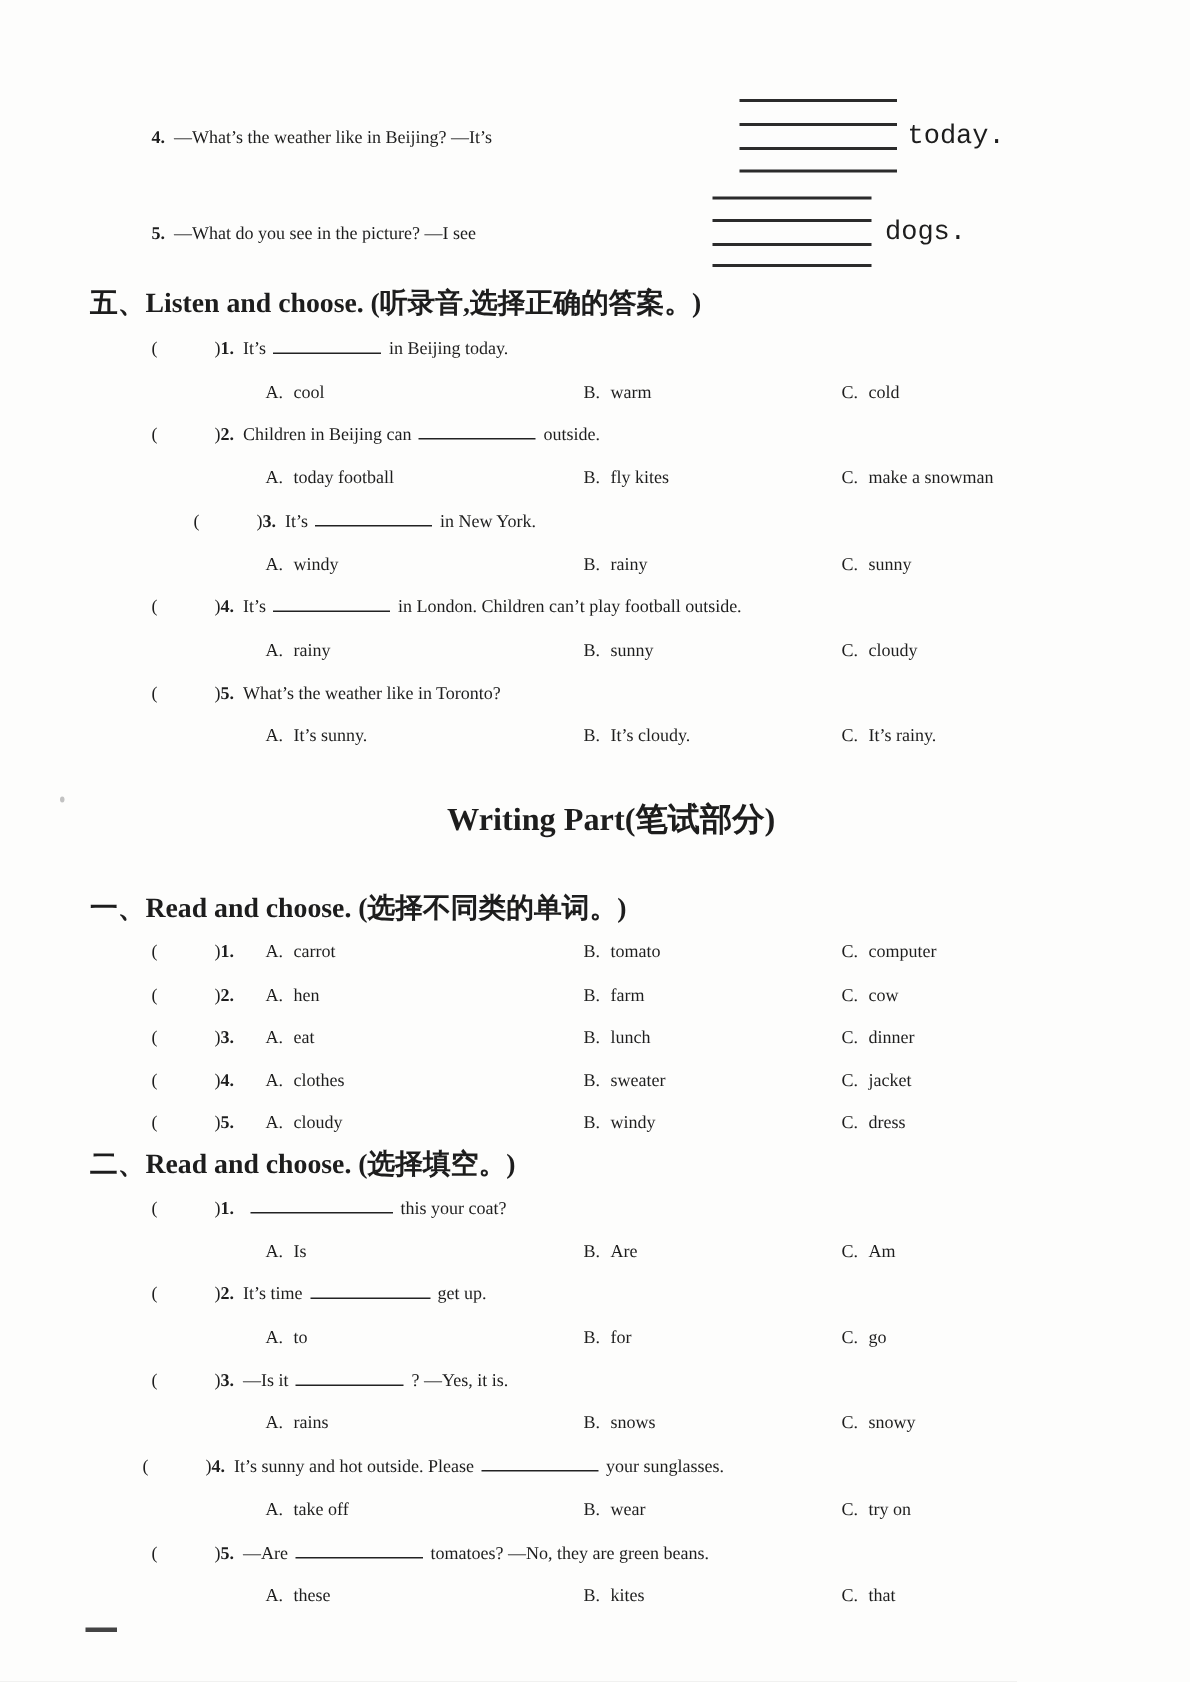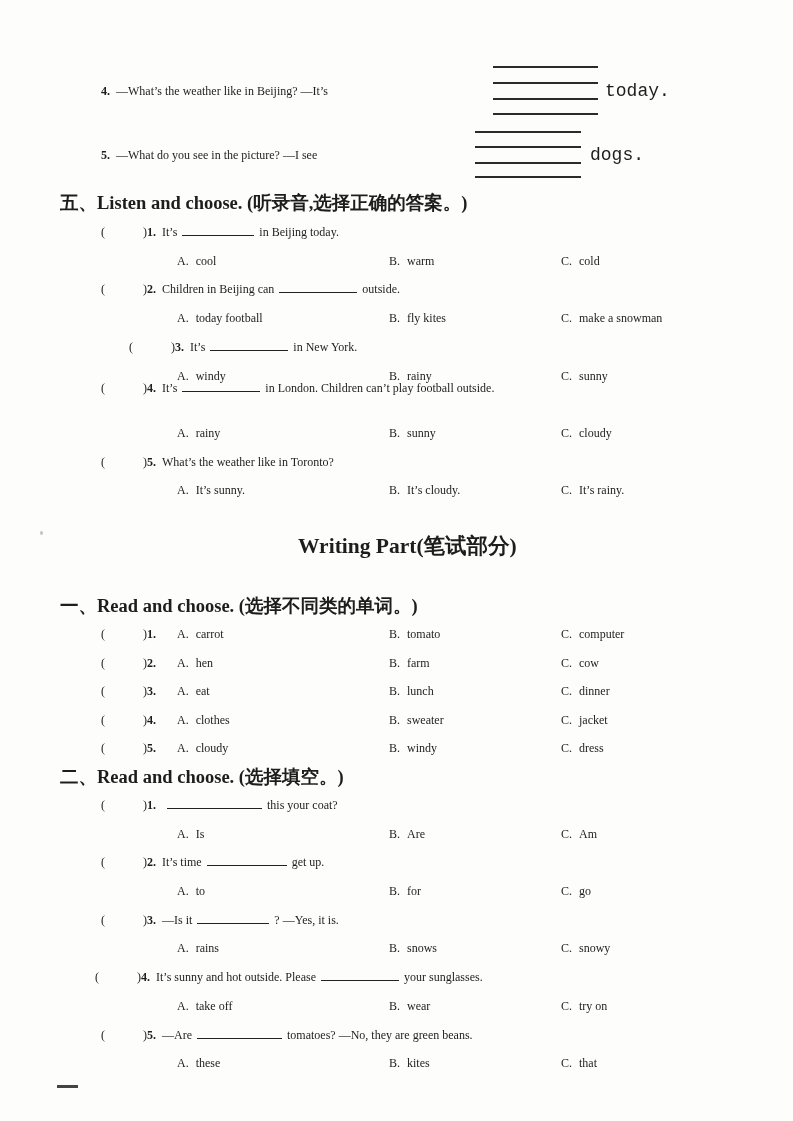--- a/index.html
+++ b/index.html
@@ -79,21 +79,21 @@
 
   <div class="r" style="top:335px;left:101px;margin-left:28px;">
     <span class="ansbox"><span>(</span><span class="pgap"></span><span>)</span></span><b class="qn">3.</b><span>It’s</span><span class="blank w78"></span><span>in New York.</span>
   </div>
   <div class="r" style="top:364px;left:101px;">
     <span class="oA"><span class="ol">A.</span><span>windy</span></span>
     <span class="oB"><span class="ol">B.</span><span>rainy</span></span>
     <span class="oC"><span class="ol">C.</span><span>sunny</span></span>
   </div>
 
-  <div class="r" style="top:376px;left:101px;">
+  <div class="r" style="top:392px;left:101px;">
     <span class="ansbox"><span>(</span><span class="pgap"></span><span>)</span></span><b class="qn">4.</b><span>It’s</span><span class="blank w78"></span><span>in London. Children can’t play football outside.</span>
   </div>
   <div class="r" style="top:421px;left:101px;">
     <span class="oA"><span class="ol">A.</span><span>rainy</span></span>
     <span class="oB"><span class="ol">B.</span><span>sunny</span></span>
     <span class="oC"><span class="ol">C.</span><span>cloudy</span></span>
   </div>
 
   <div class="r" style="top:450px;left:101px;">
     <span class="ansbox"><span>(</span><span class="pgap"></span><span>)</span></span><b class="qn">5.</b><span>What’s the weather like in Toronto?</span>

